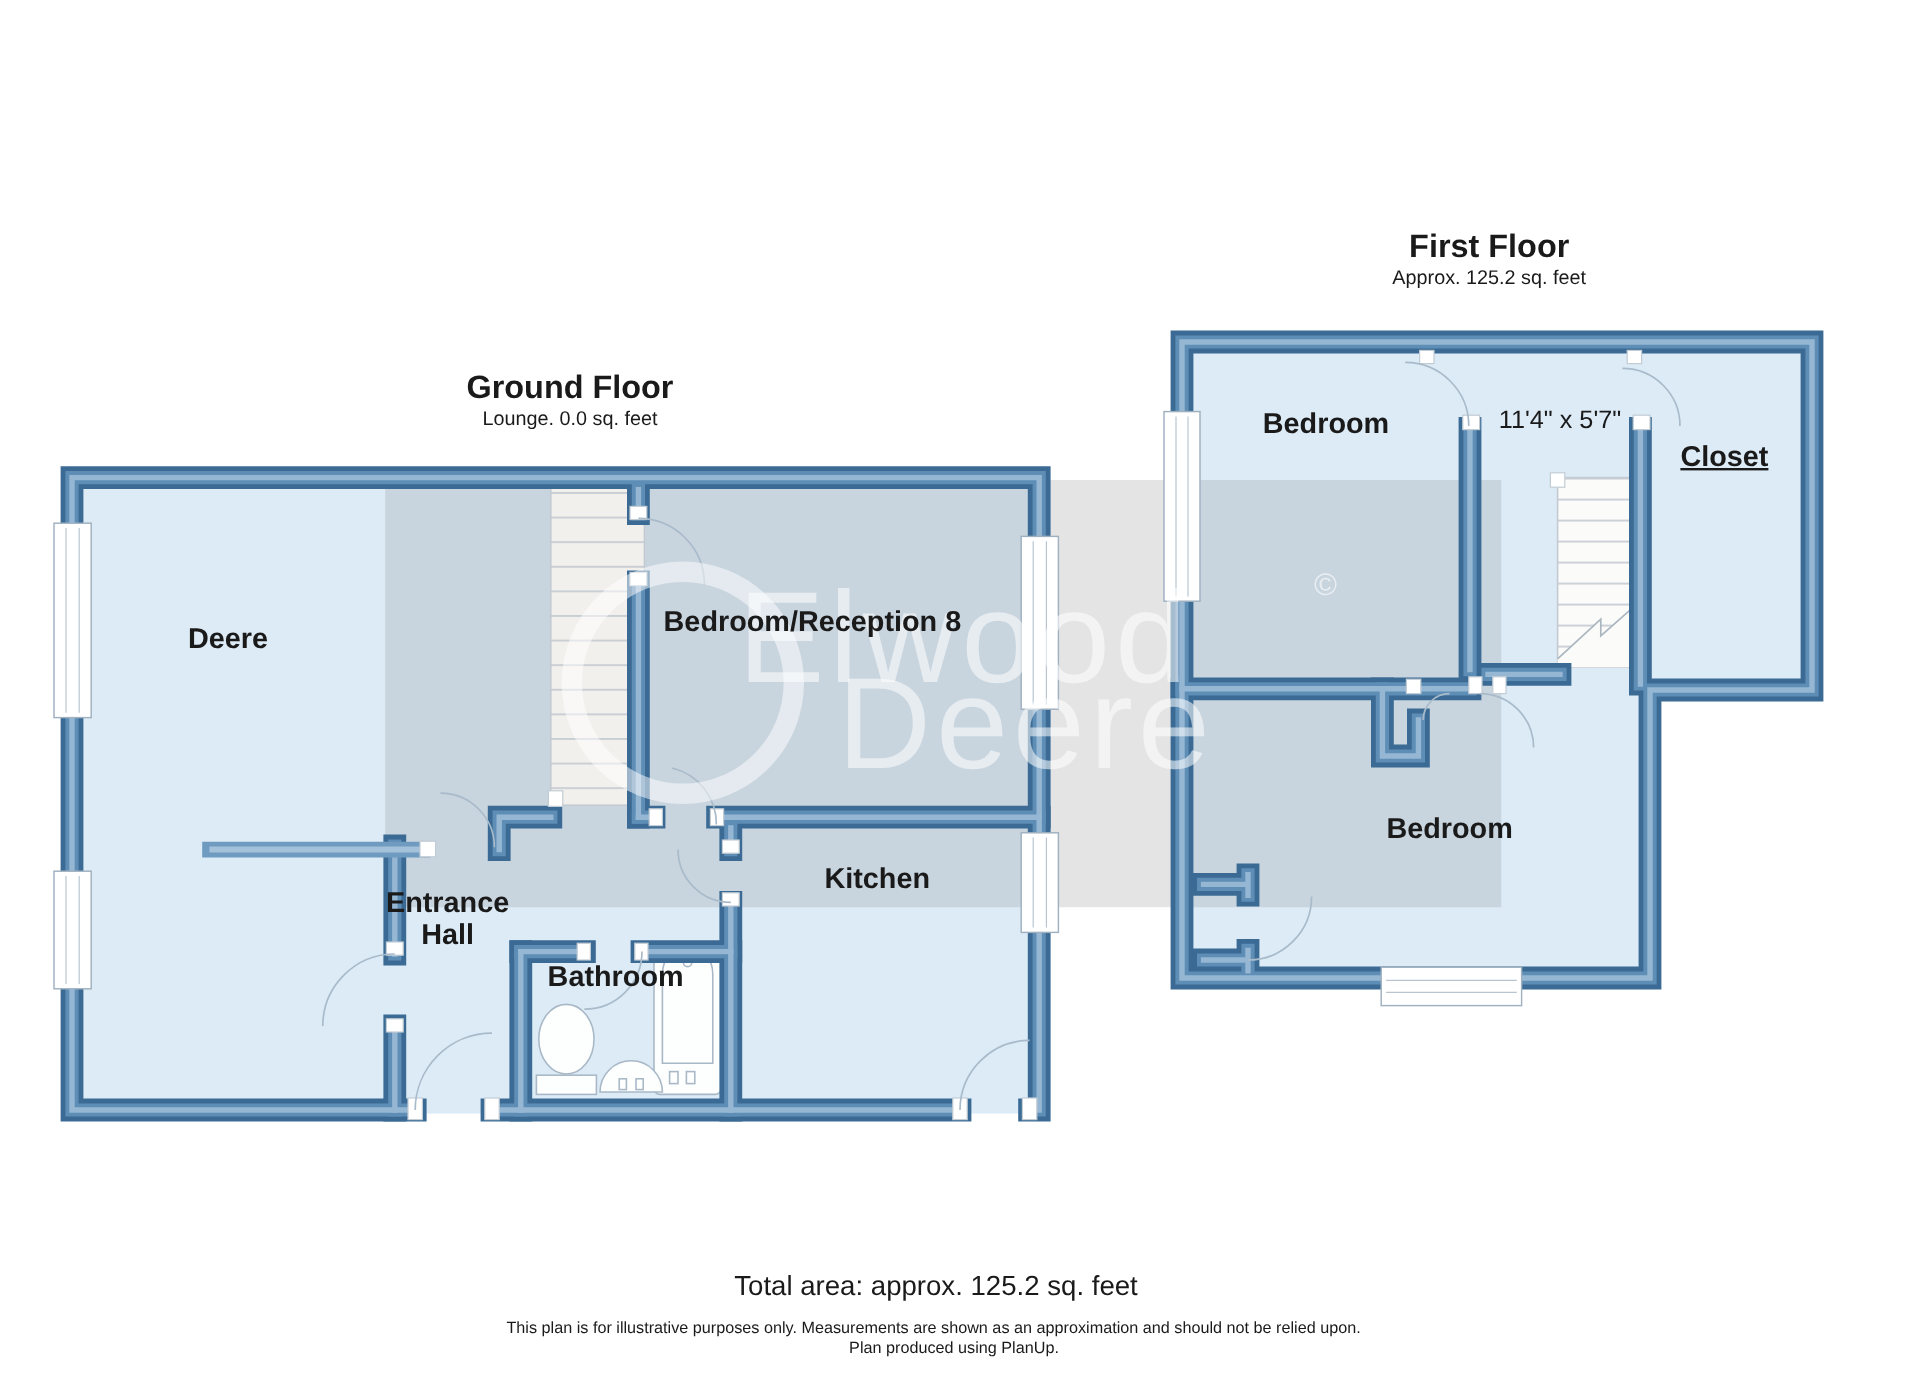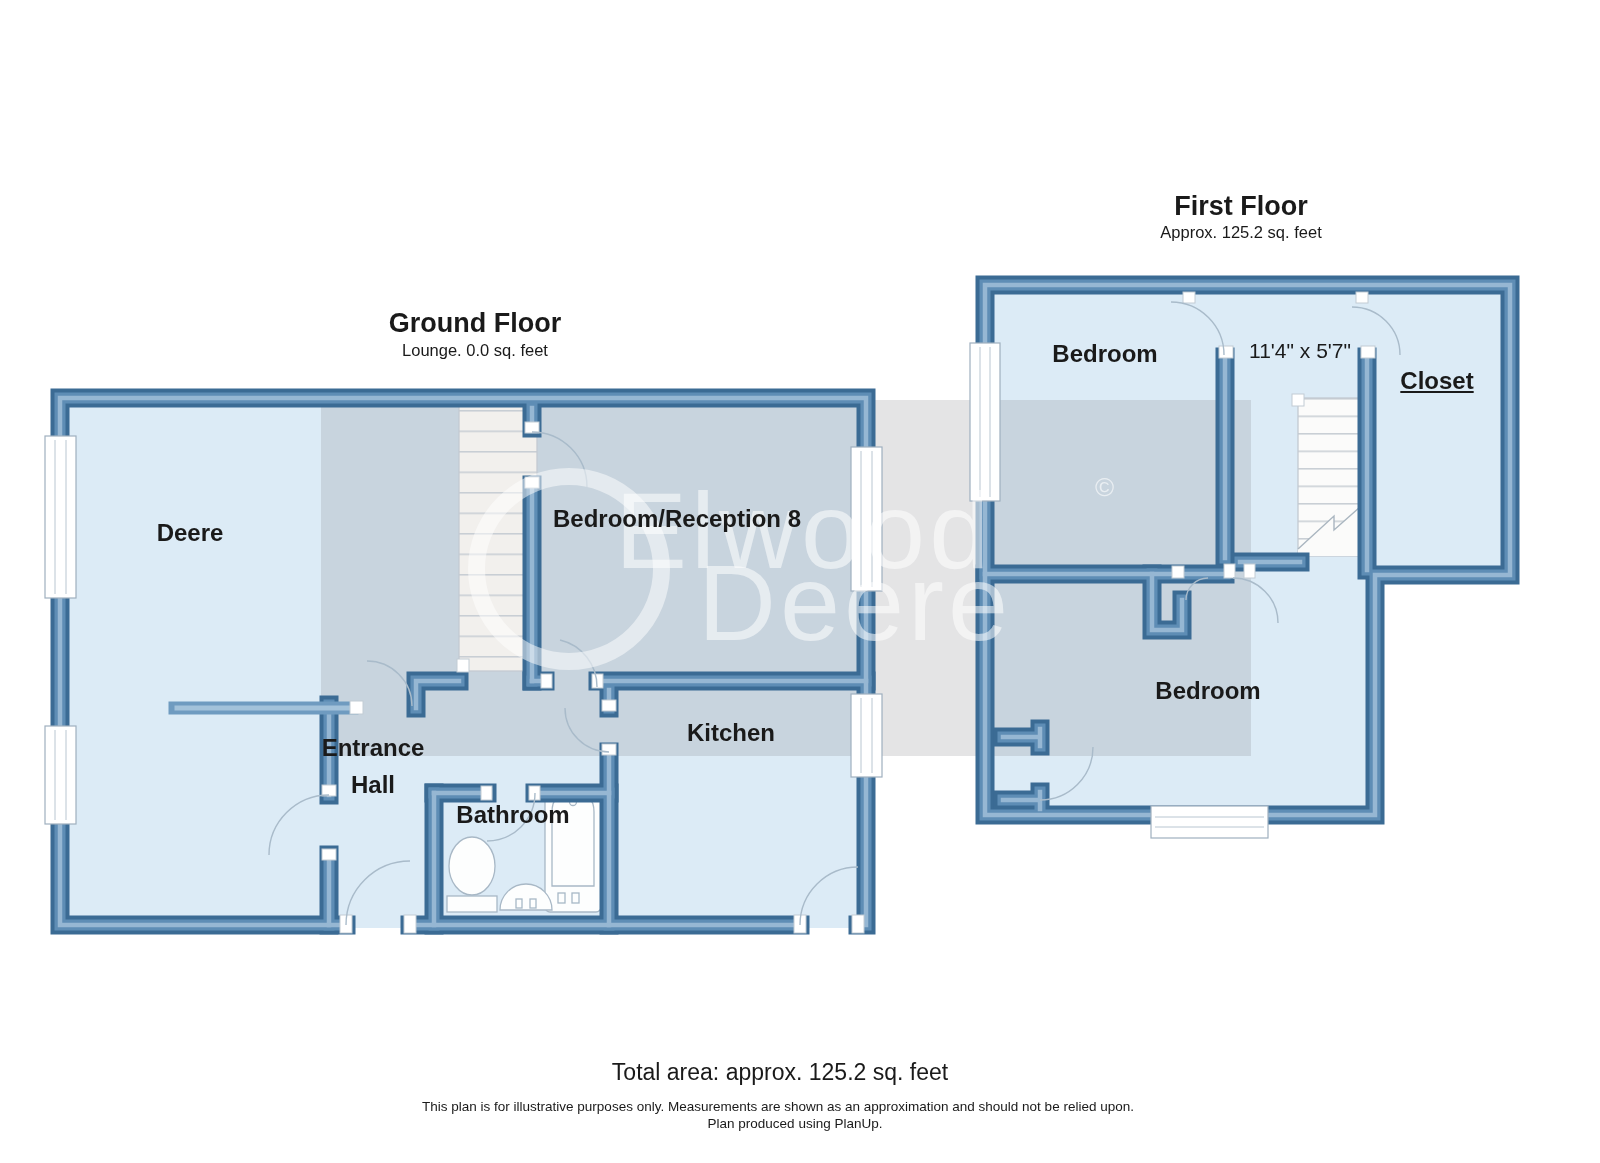--- a/index.html
+++ b/index.html
@@ -230,21 +230,21 @@
 <div class="wm-text" style="left:698px;top:540px;">Deere</div>
 <div class="wm-copy" style="left:1095px;top:472px;">©</div>
 
 <div class="lbl floor-title" style="left:475px;top:323px;">Ground Floor</div>
 <div class="lbl floor-sub" style="left:475px;top:350px;">Lounge. 0.0 sq. feet</div>
 <div class="lbl floor-title" style="left:1241px;top:206px;">First Floor</div>
 <div class="lbl floor-sub" style="left:1241px;top:232px;">Approx. 125.2 sq. feet</div>
 
 <div class="lbl room" style="left:190px;top:533px;">Deere</div>
 <div class="lbl room" style="left:677px;top:519px;">Bedroom/Reception 8</div>
-<div class="lbl room" style="left:373px;top:766px;white-space:pre-line;line-height:37px;">Entrance
+<div class="lbl room" style="left:373px;top:766px;white-space:pre-line;line-height:27px;">Entrance
 Hall</div>
 <div class="lbl room" style="left:731px;top:733px;">Kitchen</div>
 <div class="lbl room" style="left:513px;top:815px;">Bathroom</div>
 <div class="lbl room" style="left:1105px;top:354px;">Bedroom</div>
 <div class="lbl dim" style="left:1300px;top:351px;">11'4" x 5'7"</div>
 <div class="lbl room" style="left:1437px;top:381px;text-decoration:underline;">Closet</div>
 <div class="lbl room" style="left:1208px;top:691px;">Bedroom</div>
 
 <div class="lbl total" style="left:780px;top:1072px;">Total area: approx. 125.2 sq. feet</div>
 <div class="lbl disc" style="left:778px;top:1106px;">This plan is for illustrative purposes only. Measurements are shown as an approximation and should not be relied upon.</div>

